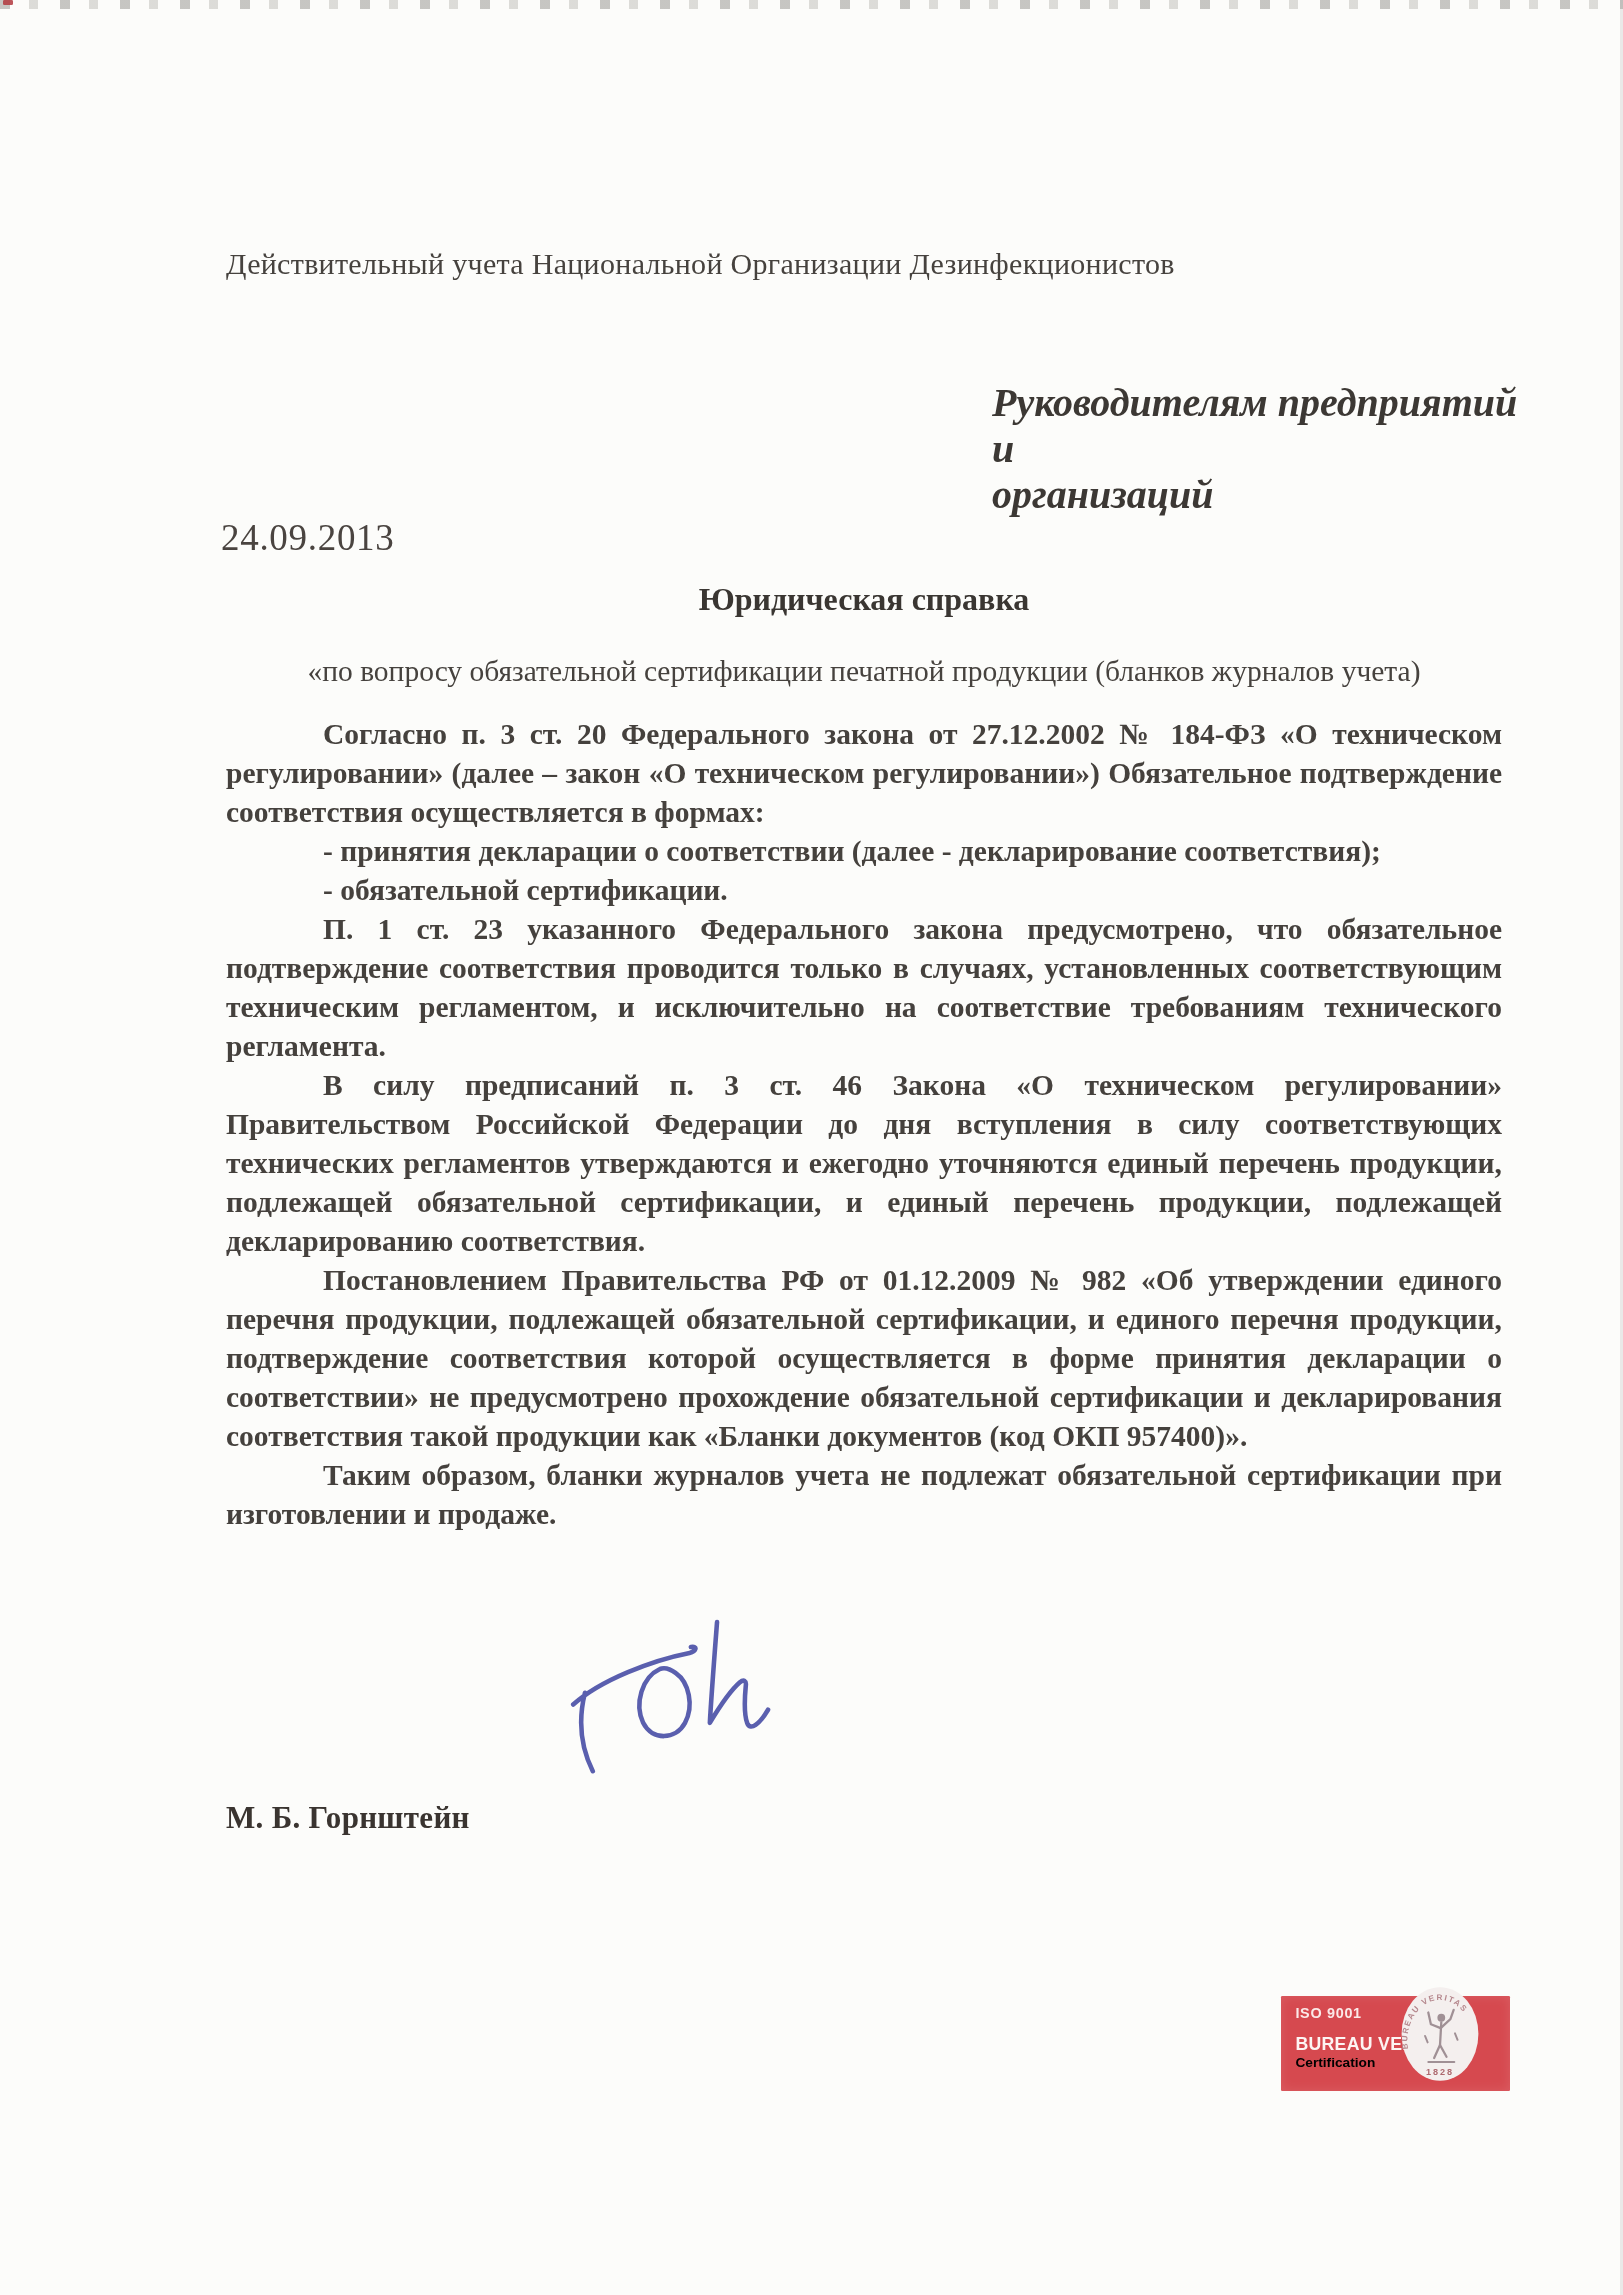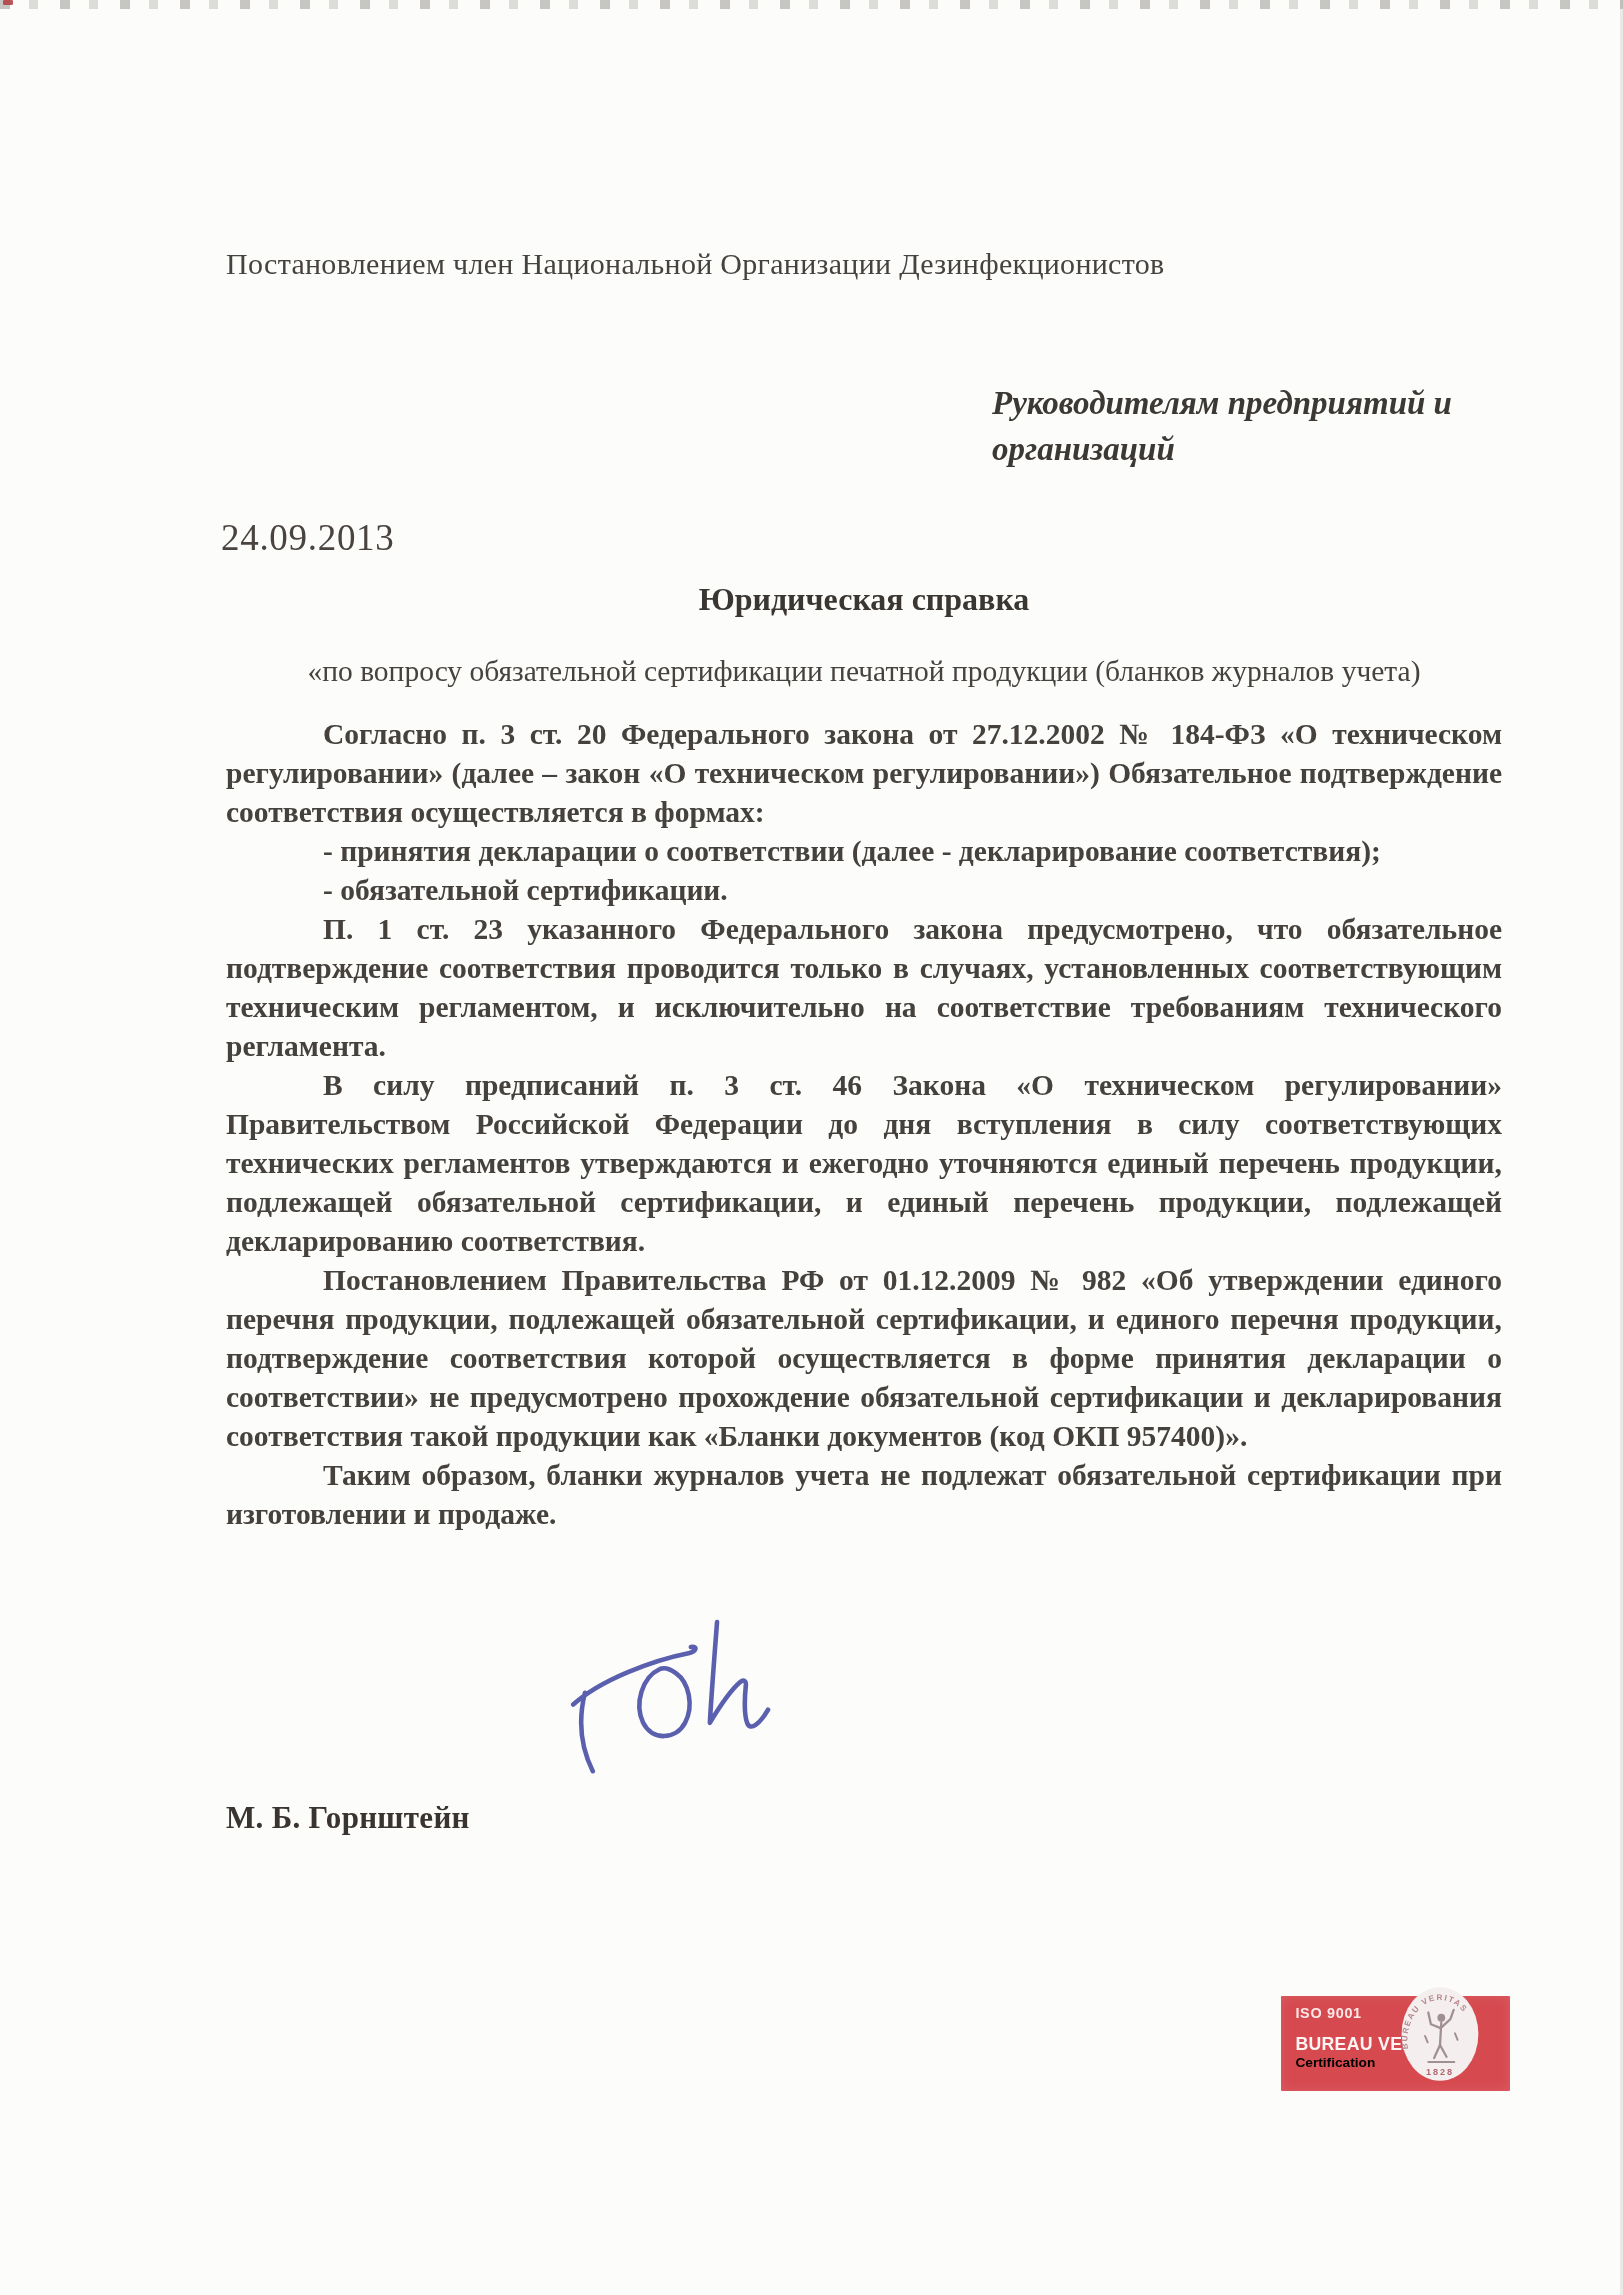--- a/index.html
+++ b/index.html
@@ -20,21 +20,21 @@
     opacity:.8;
   }
   .red-speck{position:absolute;left:2.6px;top:0;width:10.5px;height:5.2px;background:#b2383e;border-radius:1.3px;opacity:.85;}
   .edge-right{position:absolute;right:0;top:0;bottom:0;width:3.3px;background:rgba(175,168,168,.22);}
   .membership{
     position:absolute;left:226px;top:247px;
     font-size:30px;letter-spacing:0.3px;color:#46423e;
   }
   .addressee{
     position:absolute;left:992px;top:380px;width:550px;
-    font-size:33px;font-weight:bold;font-style:italic;
+    font-size:40px;font-weight:bold;font-style:italic;
     line-height:46px;color:#3c3834;
   }
   .date{
     position:absolute;left:221px;top:516px;
     font-size:37px;color:#4a4440;letter-spacing:0.7px;
   }
   .doc-title{
     position:absolute;left:226px;top:581px;width:1276px;
     text-align:center;font-size:32px;font-weight:bold;color:#3a3632;
   }
@@ -70,21 +70,21 @@
 </style>
 </head>
 <body>
 
 <div class="page">
 
   <div class="noise-top"></div>
   <div class="red-speck"></div>
   <div class="edge-right"></div>
 
-  <div class="membership">Постановлением член Национальной Организации Дезинфекционистов</div>
+  <div class="membership">Действительный учета Национальной Организации Дезинфекционистов</div>
 
   <div class="addressee">
     <div>Руководителям предприятий и</div>
     <div>организаций</div>
   </div>
 
   <div class="date">24.09.2013</div>
 
   <div class="doc-title">Юридическая справка</div>
 

